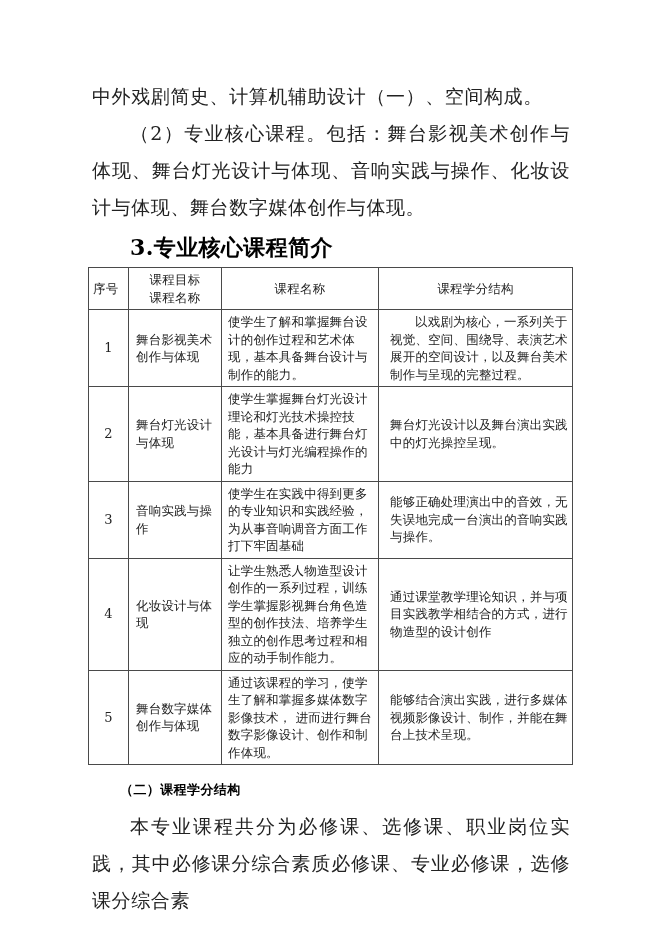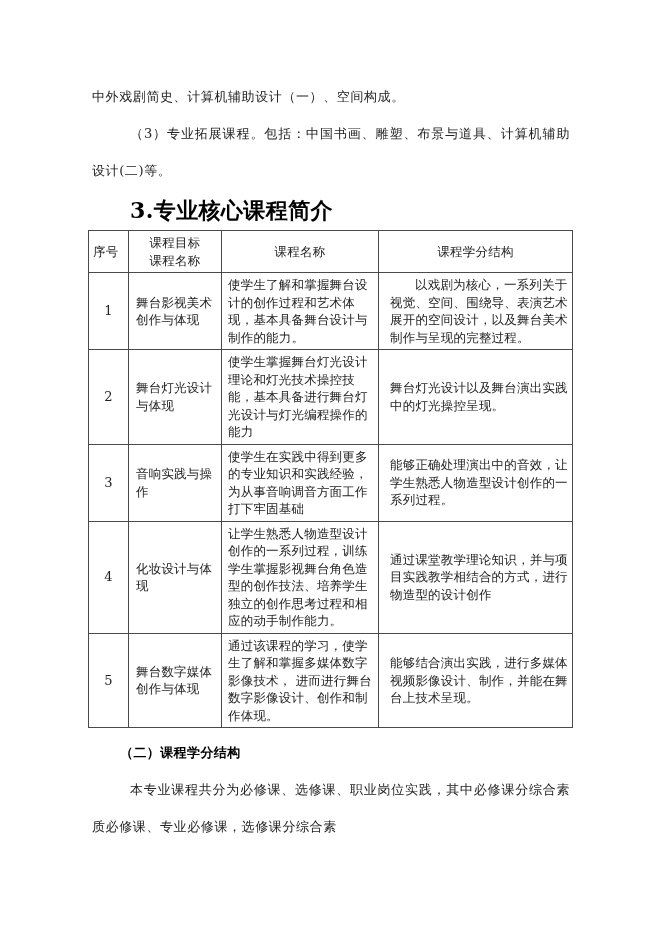--- a/index.html
+++ b/index.html
@@ -22,21 +22,21 @@
     left: 0;
     top: 0;
     width: 662px;
     height: 936px;
     box-sizing: border-box;
     padding: 78px 92px 0 92px;
   }
 
   
   .para {
-    font-size: 13px;
+    font-size: 19px;
     line-height: 37px;
     letter-spacing: 0.6px;
     text-align: justify;
     text-justify: inter-ideograph;
     margin: 0;
     color: #222;
     white-space: normal;
   }
   .para.indent {
     text-indent: 38px;
@@ -95,22 +95,22 @@
 
   .ind2 { text-indent: 25px; display: block; }
 </style>
 </head>
 <body>
 
 <div class="page">
 
   <p class="para">中外戏剧简史、计算机辅助设计（一）、空间构成。</p>
 
+  <p class="para indent">（2）专业核心课程。包括：舞台影视美术创作与体现、舞台灯光设计与体现、音响实践与操作、化妆设计与体现、舞台数字媒体创作与体现。</p>
 
-  <p class="para indent">（3）专业拓展课程。包括：中国书画、雕塑、布景与道具、计算机辅助设计(二)等。</p>
 
   <div class="heading-num">3.专业核心课程简介</div>
 
   <table class="course-table">
     <colgroup>
       <col class="col-no">
         <col class="col-name">
         <col class="col-goal">
         <col class="col-cont">
     </colgroup>
@@ -137,21 +137,21 @@
       <tr>
         <td class="cell-no">2</td>
         <td class="cell-name">舞台灯光设计与体现</td>
         <td class="cell-goal">使学生掌握舞台灯光设计理论和灯光技术操控技能，基本具备进行舞台灯光设计与灯光编程操作的能力</td>
         <td class="cell-cont">舞台灯光设计以及舞台演出实践中的灯光操控呈现。</td>
       </tr>
       <tr>
         <td class="cell-no">3</td>
         <td class="cell-name">音响实践与操作</td>
         <td class="cell-goal">使学生在实践中得到更多的专业知识和实践经验，为从事音响调音方面工作打下牢固基础</td>
-        <td class="cell-cont">能够正确处理演出中的音效，让学生熟悉人物造型设计创作的一系列过程。</td>
+        <td class="cell-cont">能够正确处理演出中的音效，无失误地完成一台演出的音响实践与操作。</td>
       </tr>
       <tr>
         <td class="cell-no">4</td>
         <td class="cell-name">化妆设计与体现</td>
         <td class="cell-goal">让学生熟悉人物造型设计创作的一系列过程，训练学生掌握影视舞台角色造型的创作技法、培养学生独立的创作思考过程和相应的动手制作能力。</td>
         <td class="cell-cont">通过课堂教学理论知识，并与项目实践教学相结合的方式，进行物造型的设计创作</td>
       </tr>
       <tr>
         <td class="cell-no">5</td>
         <td class="cell-name">舞台数字媒体创作与体现</td>

